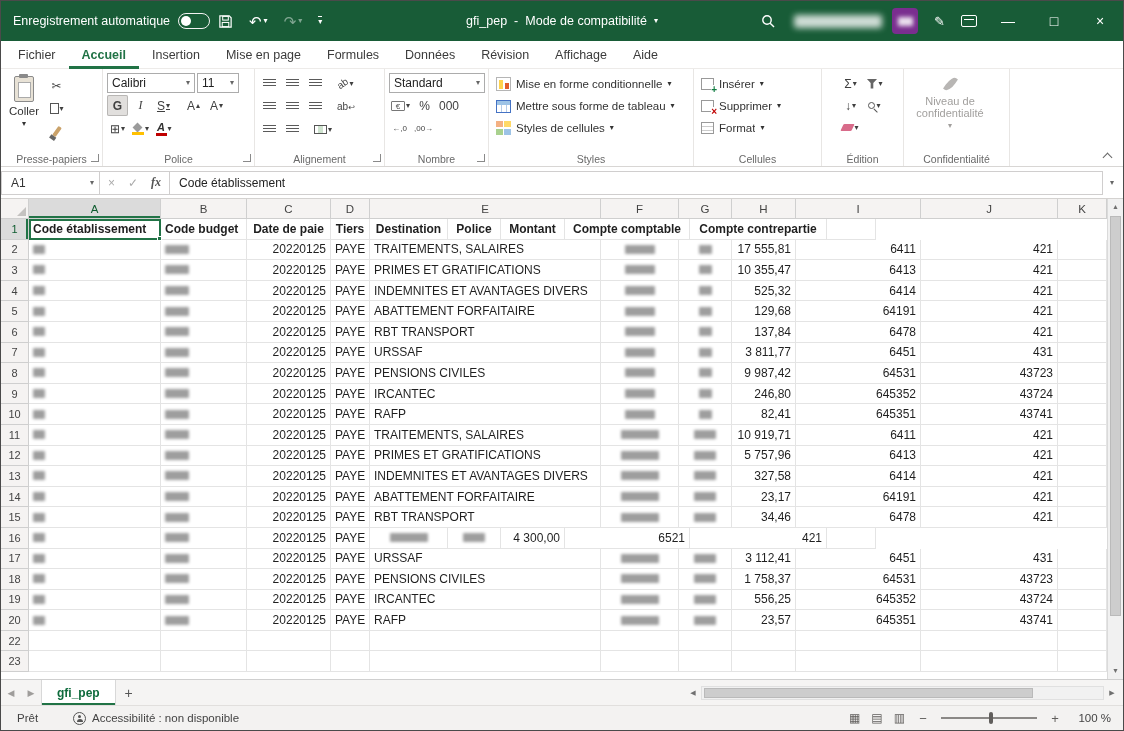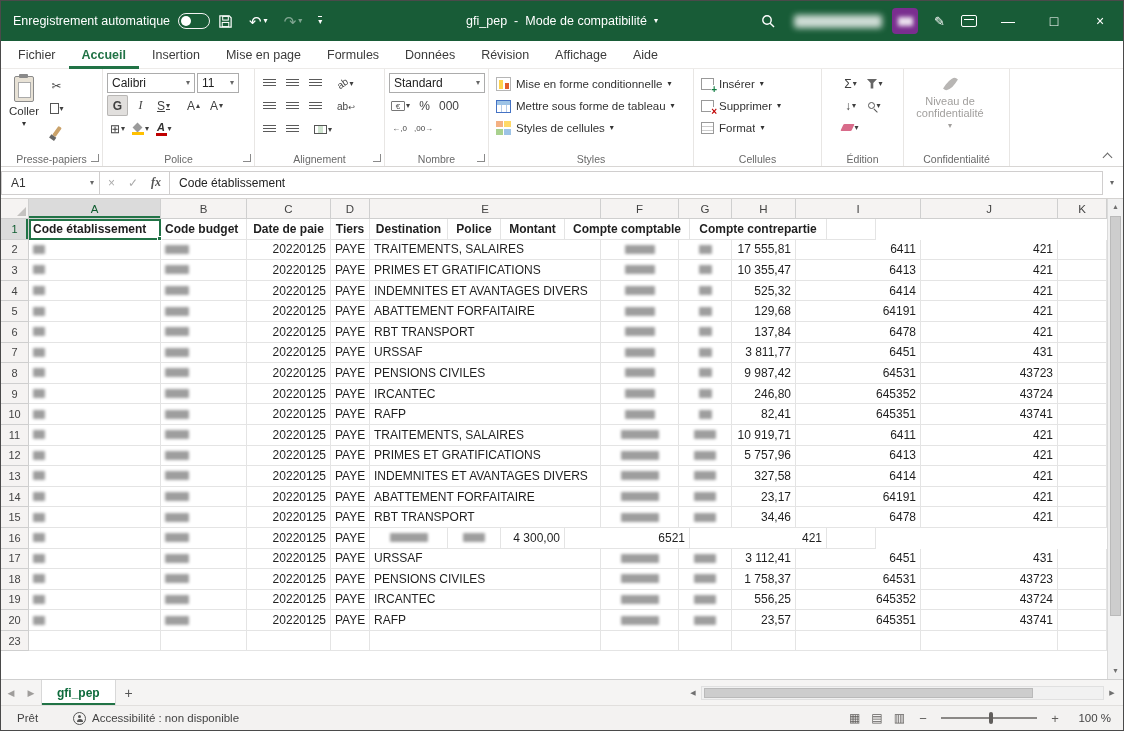--- a/index.html
+++ b/index.html
@@ -925,20 +925,34 @@
           </div>
           <div class="cell center" style="width: 53px;">
             <span class="redact" style="width: 22px;"></span>
           </div>
           <div class="cell right" style="width: 64px;">23,57</div>
           <div class="cell right" style="width: 125px;">645351</div>
           <div class="cell right" style="width: 137px;">43741</div>
           <div class="cell " style="width: 49px;"></div>
         </div>
         <div class="grow">
+          <div class="rhead">22</div>
+          <div class="cell " style="width: 132px;"></div>
+          <div class="cell " style="width: 86px;"></div>
+          <div class="cell " style="width: 84px;"></div>
+          <div class="cell " style="width: 39px;"></div>
+          <div class="cell " style="width: 231px;"></div>
+          <div class="cell " style="width: 78px;"></div>
+          <div class="cell " style="width: 53px;"></div>
+          <div class="cell " style="width: 64px;"></div>
+          <div class="cell " style="width: 125px;"></div>
+          <div class="cell " style="width: 137px;"></div>
+          <div class="cell " style="width: 49px;"></div>
+        </div>
+        <div class="grow">
           <div class="rhead">23</div>
           <div class="cell " style="width: 132px;"></div>
           <div class="cell " style="width: 86px;"></div>
           <div class="cell " style="width: 84px;"></div>
           <div class="cell " style="width: 39px;"></div>
           <div class="cell " style="width: 231px;"></div>
           <div class="cell " style="width: 78px;"></div>
           <div class="cell " style="width: 53px;"></div>
           <div class="cell " style="width: 64px;"></div>
           <div class="cell " style="width: 125px;"></div>

